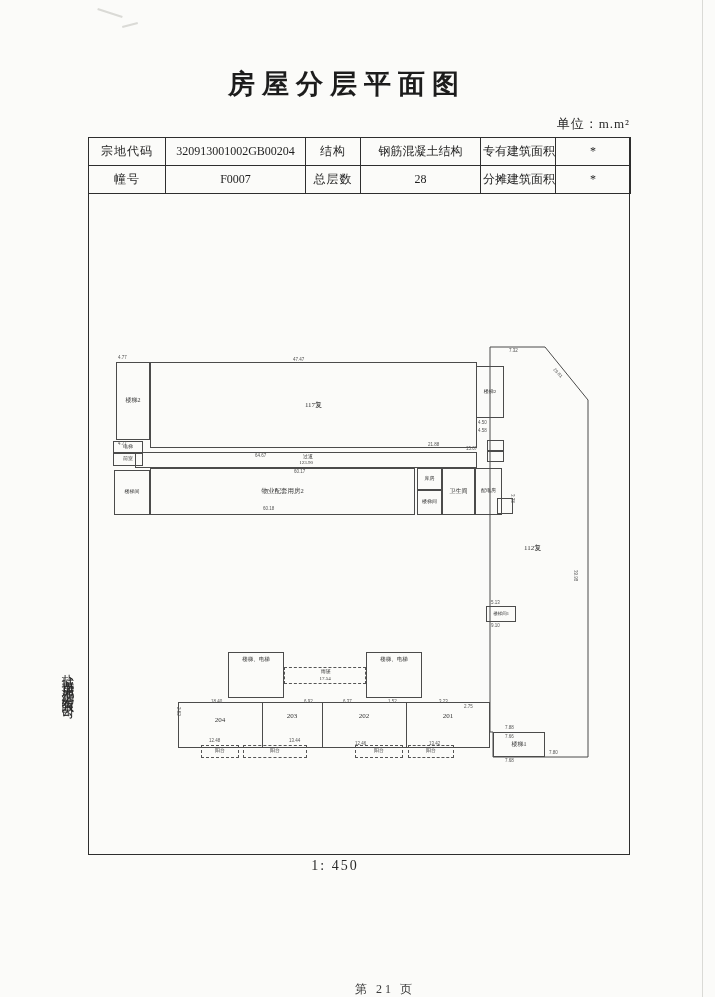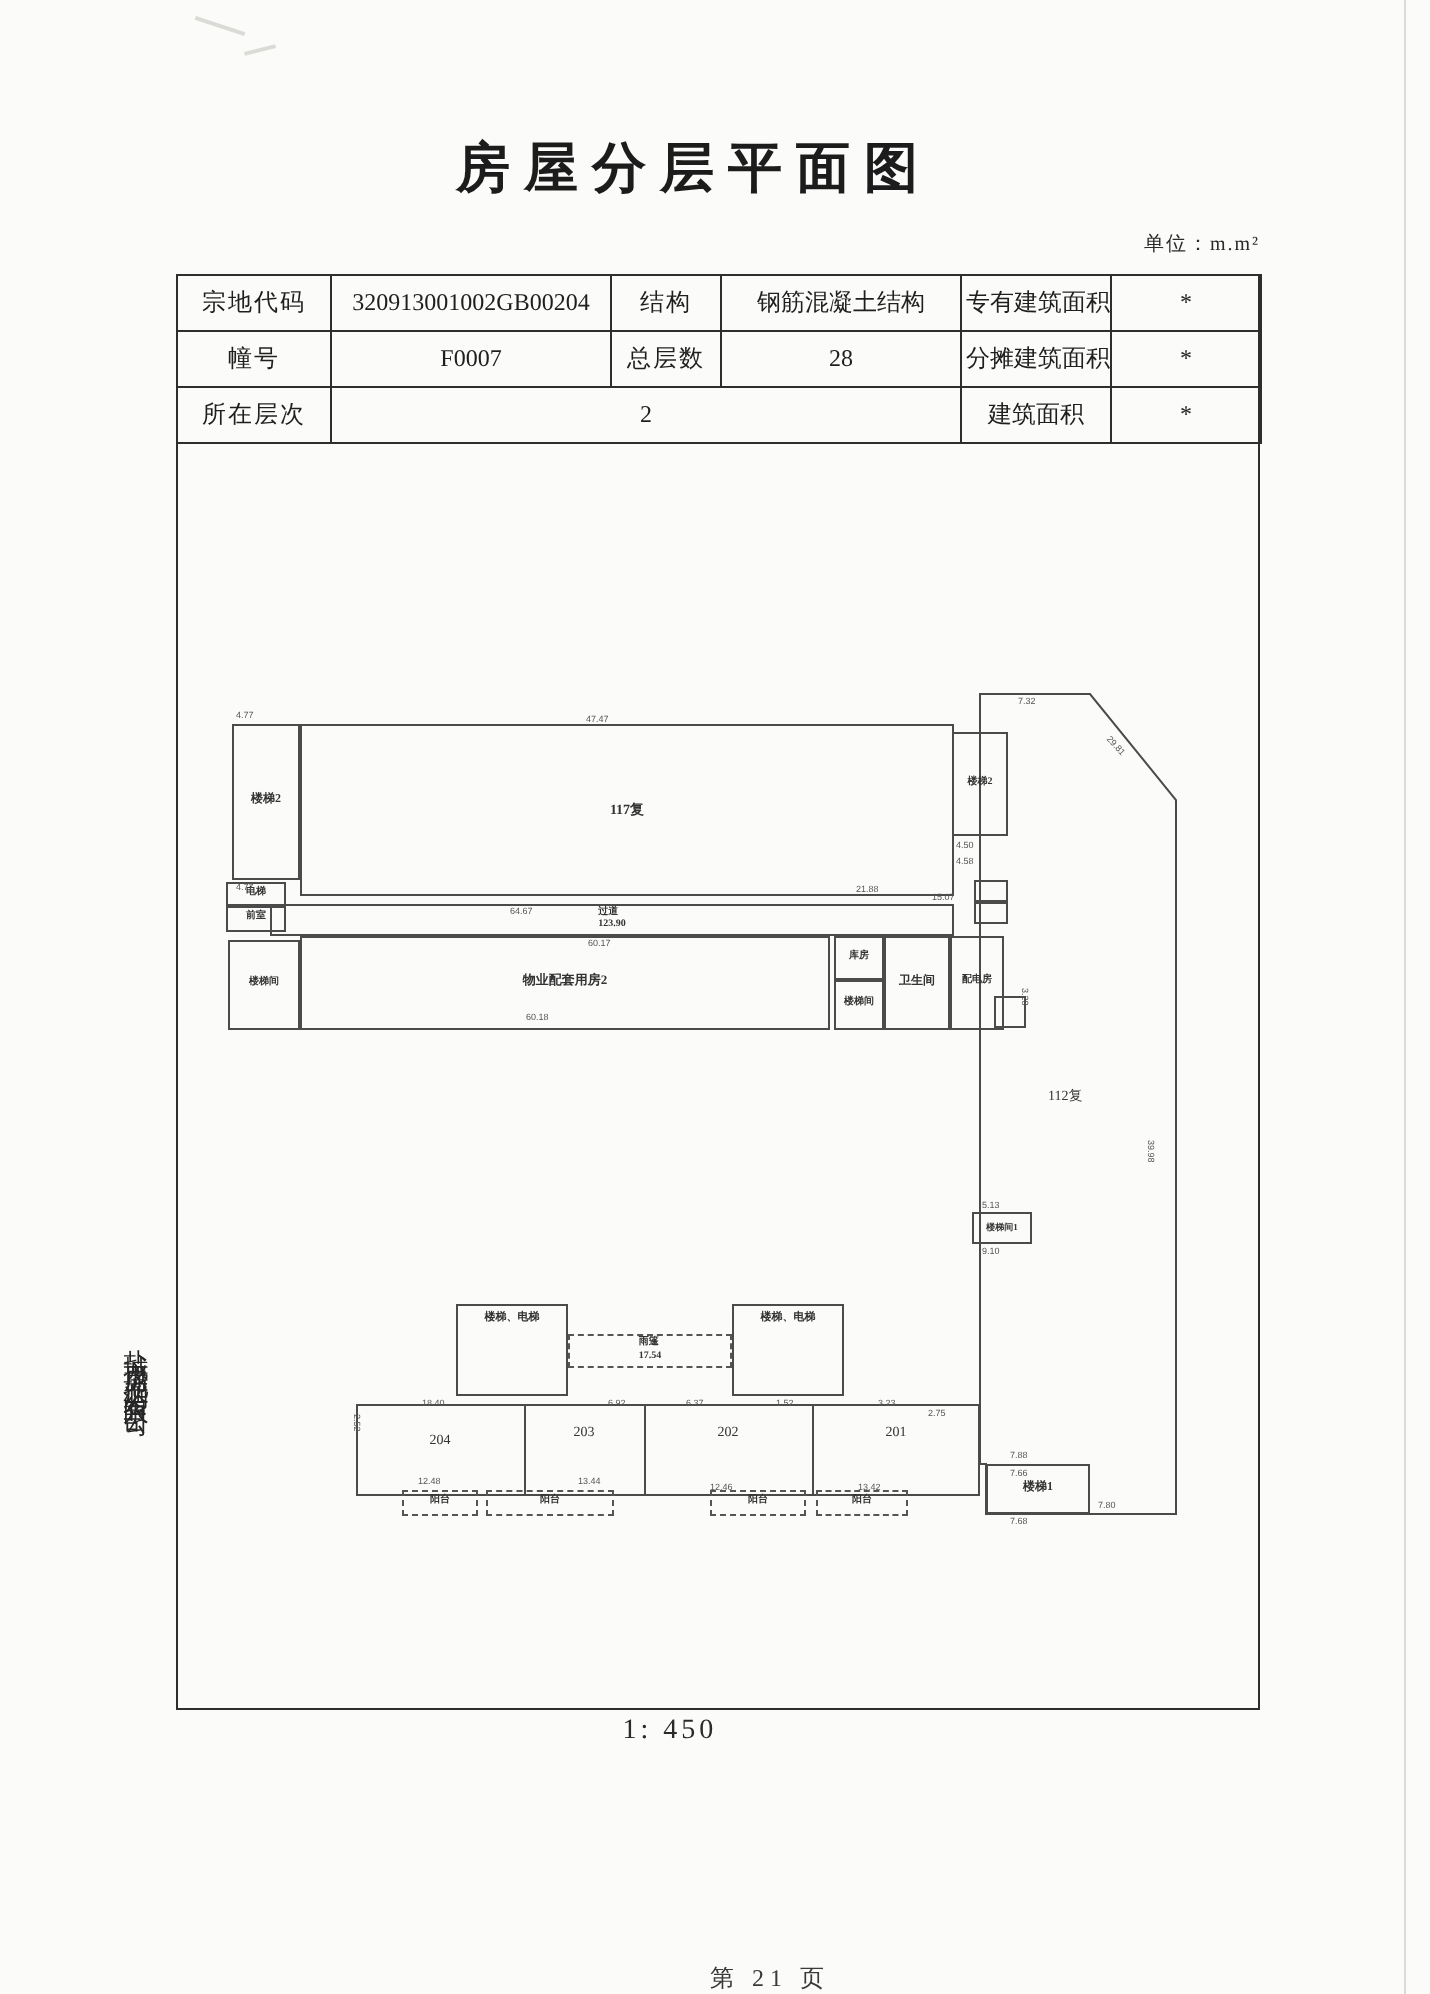--- a/index.html
+++ b/index.html
@@ -1,35 +1,35 @@
 <!DOCTYPE html>
 <html><head>
 <meta charset="utf-8">
 <style>
   html,body{margin:0;padding:0;}
   .page{position:relative;width:715px;height:997px;background:#fbfbf9;overflow:hidden;
         font-family:"Liberation Serif", serif;color:#222;}
   .abs{position:absolute;}
   .title{left:0;top:66px;width:694px;text-align:center;font-size:27px;font-weight:700;
          letter-spacing:7px;color:#1c1c1c;}
-  .unit{left:430px;top:115px;width:200px;text-align:right;font-size:10px;color:#2a2a2a;letter-spacing:1px;}
+  .unit{left:430px;top:115px;width:200px;text-align:right;font-size:13px;color:#2a2a2a;letter-spacing:1px;}
   .frame{left:88px;top:137px;width:540px;height:716px;border:1px solid #2e2e2e;}
   table.info{position:absolute;left:88px;top:137px;width:542px;border-collapse:collapse;table-layout:fixed;}
   table.info td{border:1px solid #2e2e2e;height:27px;text-align:center;font-size:12px;
                 color:#1f1f1f;padding:0 2px;overflow:hidden;white-space:nowrap;}
   td.lab{letter-spacing:1px;margin-top:16px;}
   td.small{font-size:11.5px;letter-spacing:0;}
   td.left{text-align:left;padding-left:8px;letter-spacing:1px;font-size:12.5px;}
   td.code{font-size:13px;}
   .company{left:59px;top:664px;height:190px;writing-mode:vertical-rl;font-size:12.5px;
            letter-spacing:3px;color:#262626;}
   .scale{left:290px;top:858px;width:90px;text-align:center;font-size:14px;letter-spacing:2px;color:#2a2a2a;}
   .pagenum{left:295px;top:981px;width:120px;text-align:right;font-size:12px;letter-spacing:3px;color:#3a3a3a;}
   .room{position:absolute;border:1px solid #4b4b4b;display:flex;align-items:center;justify-content:center;
-        text-align:left;color:#333;line-height:1.25;white-space:pre-line;box-sizing:border-box;font-weight:bold;}
+        text-align:right;color:#333;line-height:1.25;white-space:pre-line;box-sizing:border-box;}
   .room.dashed{border:1px dashed #555;}
   .room.top{align-items:flex-start;padding-top:3px;}
   .dim{position:absolute;font-size:4.5px;color:#555;white-space:nowrap;transform-origin:left top;
        font-family:"Liberation Sans", sans-serif;}
   .planlabel{position:absolute;color:#333;white-space:nowrap;}
   .divider{position:absolute;width:1px;background:#4b4b4b;}
   .unitnum{position:absolute;font-size:7px;color:#333;transform:translateX(-50%);}
   svg.overlay{position:absolute;left:0;top:0;width:715px;height:997px;pointer-events:none;}
   .artifact{position:absolute;background:#dadad6;}
 </style>
@@ -60,26 +60,20 @@
       <td>钢筋混凝土结构</td>
       <td class="lab small">专有建筑面积</td>
       <td>*</td>
     </tr>
     <tr>
       <td class="lab">幢号</td>
       <td class="code">F0007</td>
       <td class="lab">总层数</td>
       <td>28</td>
       <td class="lab small">分摊建筑面积</td>
-      <td>*</td>
-    </tr>
-    <tr>
-      <td class="lab">所在层次</td>
-      <td colspan="3">2</td>
-      <td class="lab small">建筑面积</td>
       <td>*</td>
     </tr>
   </tbody>
     </table>
 
   <div class="abs" style="left:0;top:0;width:715px;height:997px;">
     <svg class="overlay" viewBox="0 0 715 997">
       <polygon id="rightShape" points="490,347 545,347 588,400 588,757 493,757 493,732 490,732" fill="none" stroke="#4a4a4a" stroke-width="1"></polygon>
     </svg>
     <div id="planItems">

